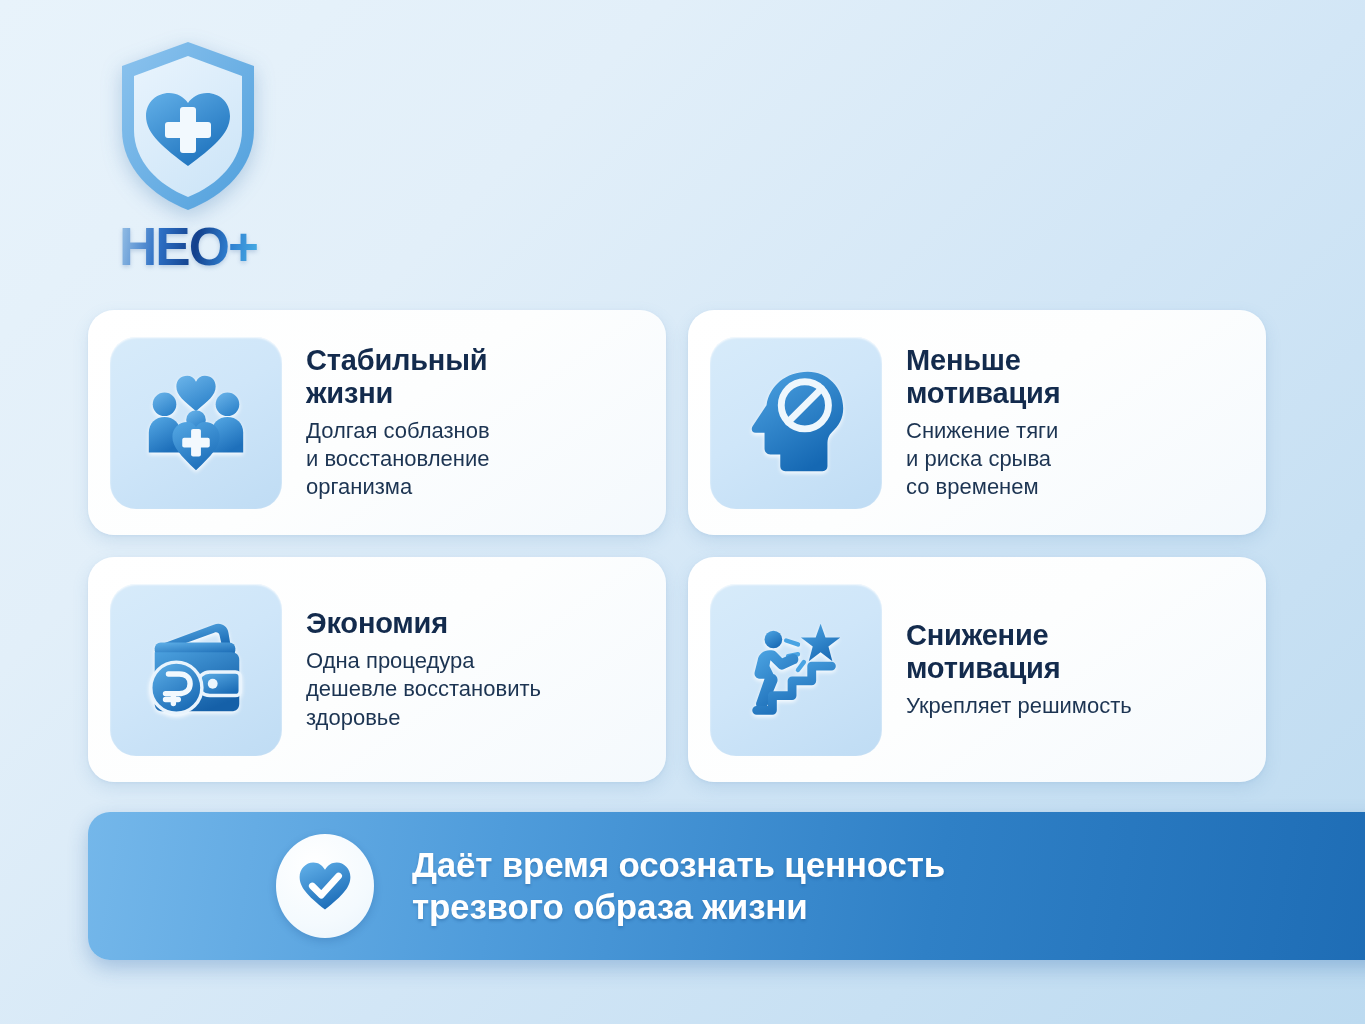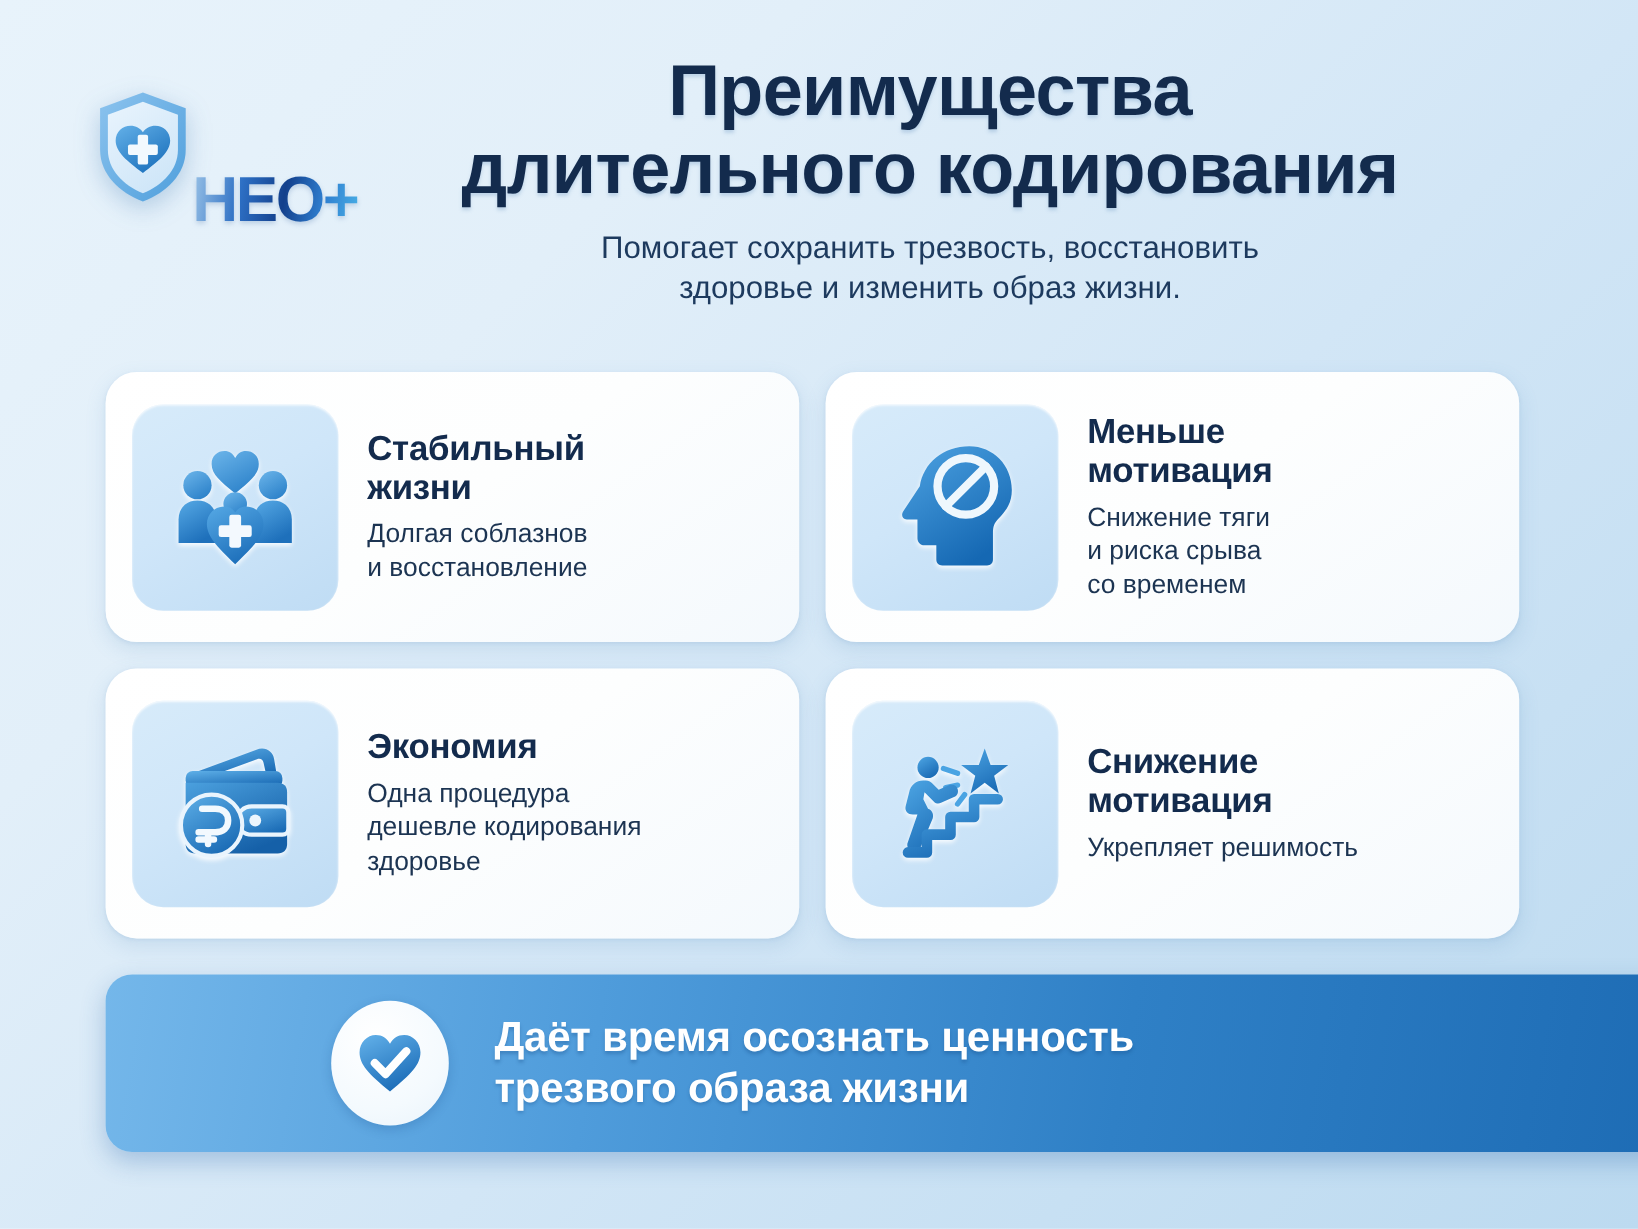--- a/index.html
+++ b/index.html
@@ -29,21 +29,21 @@
     height: 305px;
   }
 
   .brand {
     position: absolute;
     left: 78px;
     top: 38px;
     width: 220px;
     height: 250px;
     display: flex;
-    flex-direction: row;
+    flex-direction: column;
     align-items: center;
   }
 
   .shield-wrap {
     width: 152px;
     height: 176px;
     filter: drop-shadow(0 6px 10px rgba(40,105,170,.28));
   }
 
   .brand-word {
@@ -218,30 +218,20 @@
           <path d="M76 4 L142 28 V92 C142 130 112 158 76 172 C40 158 10 130 10 92 V28 Z" fill="url(#shOut)"></path>
           <path d="M76 18 L130 38 V92 C130 123 106 147 76 159 C46 147 22 123 22 92 V38 Z" fill="url(#shIn)"></path>
           <path d="M76 128 C52 110 34 96 34 78 C34 64 45 55 57 55 C65 55 72 59 76 65 C80 59 87 55 95 55 C107 55 118 64 118 78 C118 96 100 110 76 128 Z" fill="url(#hrt)"></path>
           <rect x="68" y="69" width="16" height="46" rx="3" fill="#f2f9fe"></rect>
           <rect x="53" y="84" width="46" height="16" rx="3" fill="#f2f9fe"></rect>
         </svg>
       </div>
       <div class="brand-word">HEO+</div>
     </div>
 
-    <div class="title-block">
-      <div class="title">
-        <div>Преимущества</div>
-        <div>длительного кодирования</div>
-      </div>
-      <div class="subtitle">
-        <div>Помогает сохранить трезвость, восстановить</div>
-        <div>здоровье и изменить образ жизни.</div>
-      </div>
-    </div>
   </div>
 
   <div class="cards">
 
     <div class="card">
       <div class="icon-tile">
         <svg viewBox="0 0 120 120" xmlns="http://www.w3.org/2000/svg">
           <defs>
             <linearGradient id="g1a" x1="0" y1="0" x2="0.6" y2="1">
               <stop offset="0" stop-color="#6cb5ea"></stop>
@@ -264,20 +254,21 @@
         </svg>
       </div>
       <div class="card-text">
         <div class="card-title">
           <div>Стабильный</div>
           <div>жизни</div>
         </div>
         <div class="card-desc">
           <div>Долгая соблазнов</div>
           <div>и восстановление</div>
+          <div>организма</div>
         </div>
       </div>
     </div>
 
     <div class="card">
       <div class="icon-tile">
         <svg viewBox="0 0 120 120" xmlns="http://www.w3.org/2000/svg">
           <defs>
             <linearGradient id="g2a" x1="0" y1="0" x2="0.6" y2="1">
               <stop offset="0" stop-color="#4ea3e2"></stop>
@@ -323,21 +314,21 @@
           <circle cx="40" cy="78" r="26" fill="url(#g3a)" stroke="#e9f4fd" stroke-width="3.5"></circle>
           <path d="M32 64 h11 c7 0 11 4 11 10 s-4 10 -11 10 h-6 v10 M29 84 h16 M29 90 h13" fill="none" stroke="#f2f9fe" stroke-width="5.5" stroke-linecap="round" stroke-linejoin="round"></path>
         </svg>
       </div>
       <div class="card-text">
         <div class="card-title">
           <div>Экономия</div>
         </div>
         <div class="card-desc">
           <div>Одна процедура</div>
-          <div>дешевле кодирования</div>
+          <div>дешевле восстановить</div>
           <div>здоровье</div>
         </div>
       </div>
     </div>
 
     <div class="card">
       <div class="icon-tile">
         <svg viewBox="0 0 120 120" xmlns="http://www.w3.org/2000/svg">
           <defs>
             <linearGradient id="g4a" x1="0" y1="0" x2="0.6" y2="1">

